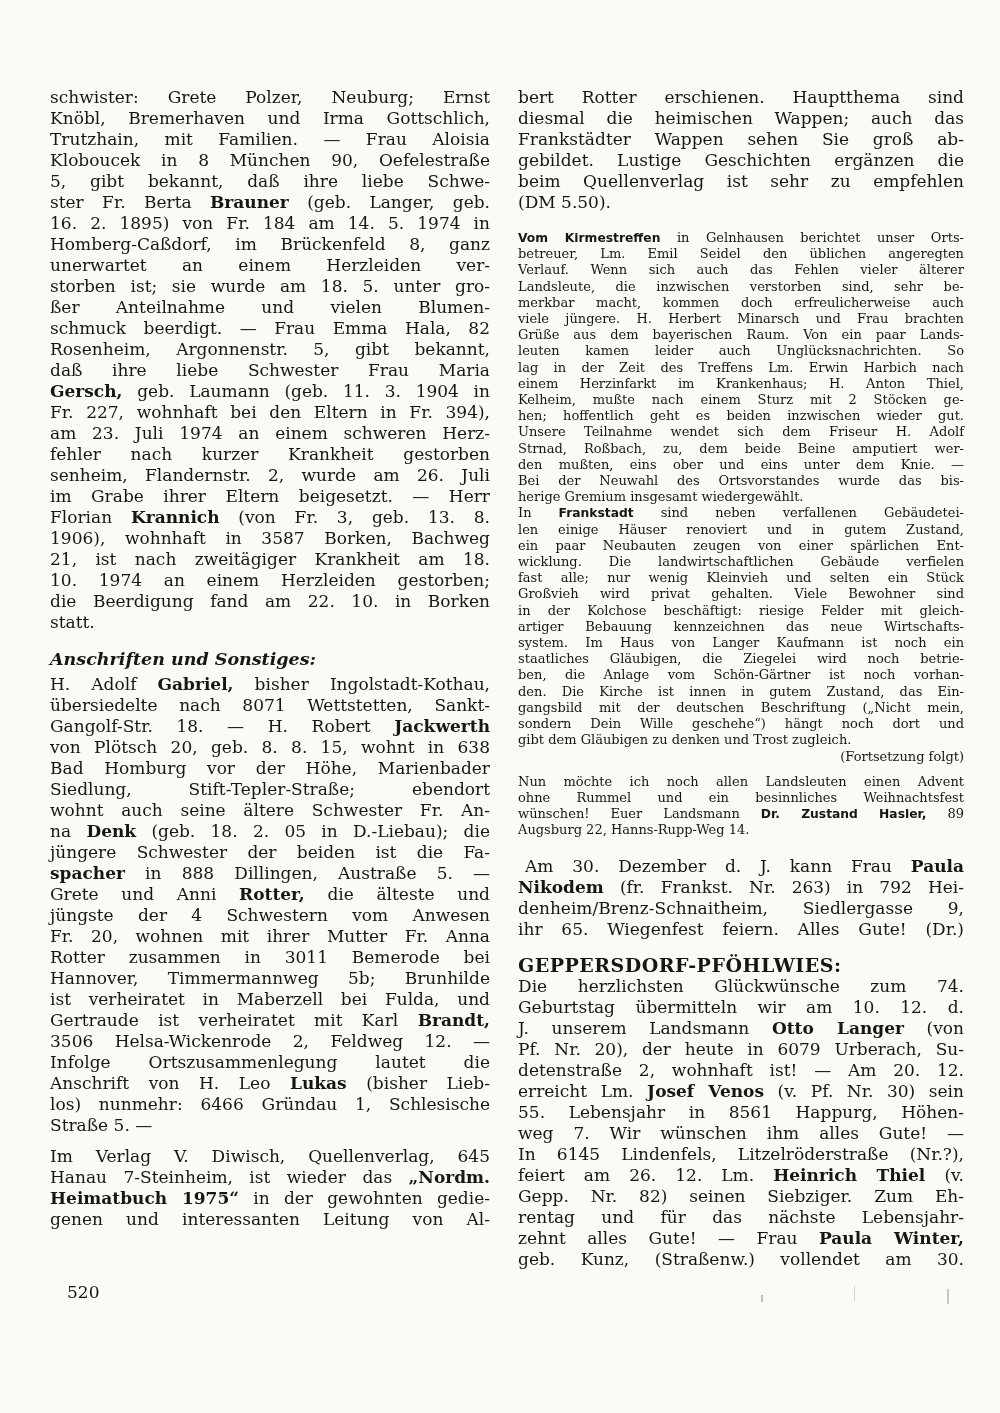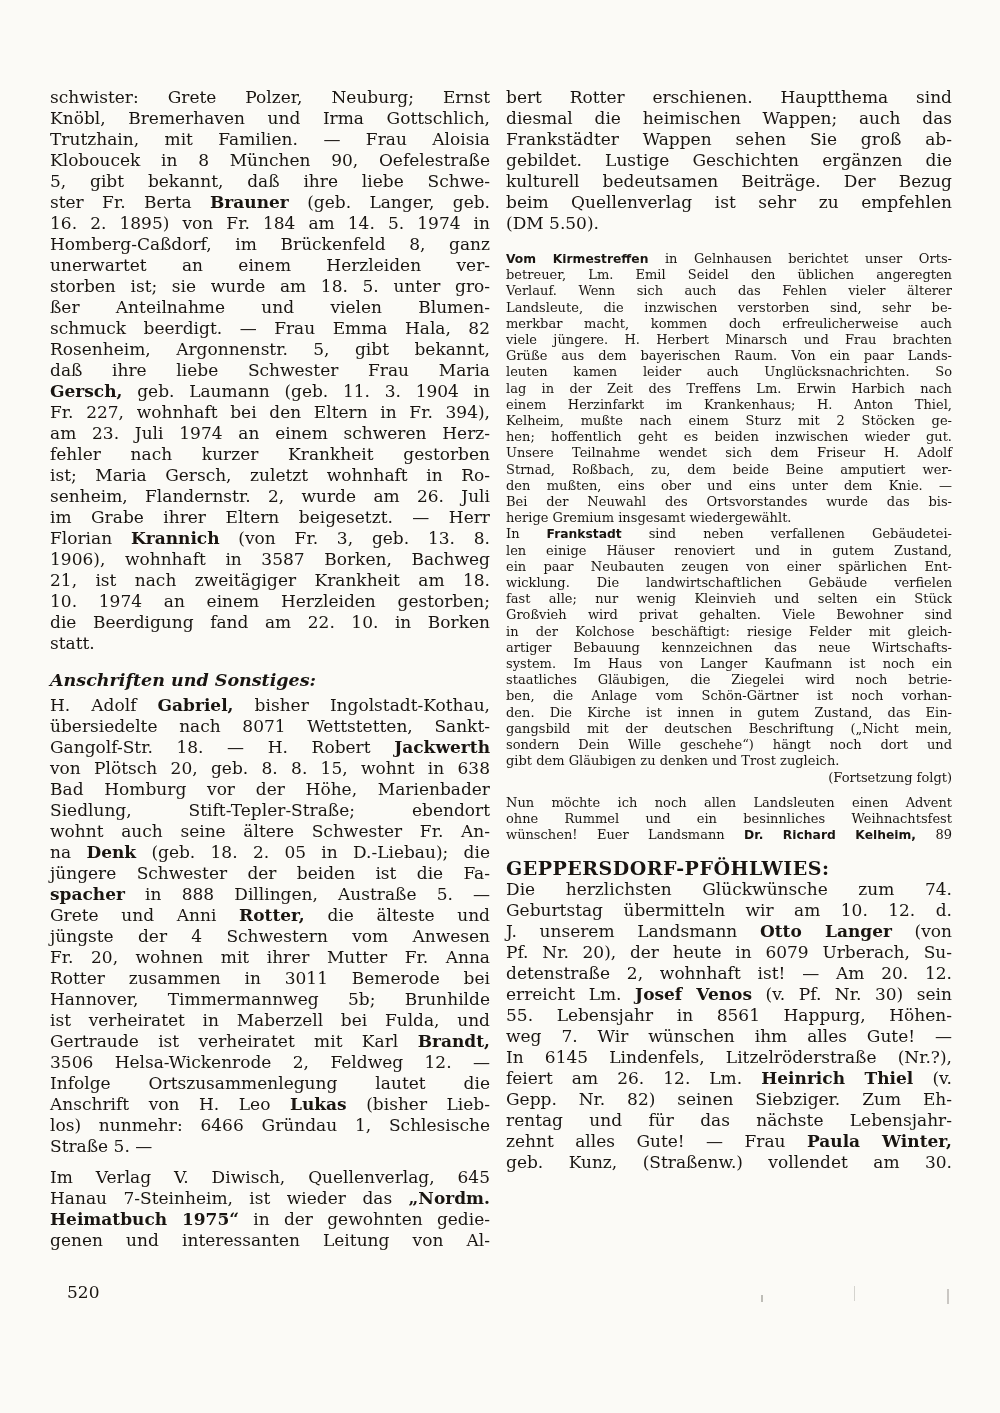--- a/index.html
+++ b/index.html
@@ -7,21 +7,21 @@
     position: relative;
     width: 1000px;
     height: 1413px;
     background: #fbfaf6;
     font-family: "DejaVu Serif", serif;
     color: #191511;
     overflow: hidden;
   }
   .column { position: absolute; top: 87px; }
   .column-left  { left: 50px;  width: 440px; }
-  .column-right { left: 506px; width: 446px; }
+  .column-right { left: 518px; width: 446px; }
 
   .block { margin: 0; }
   .line { text-align: justify; text-align-last: justify; }
   .line.end { text-align-last: left; }
 
   
   .b-p { font-size: 17px; line-height: 21px; }
   .b-p b { font-weight: bold; }
 
   
@@ -76,21 +76,20 @@
         <div class="line">unerwartet an einem Herzleiden ver-</div>
         <div class="line">storben ist; sie wurde am 18. 5. unter gro-</div>
         <div class="line">ßer Anteilnahme und vielen Blumen-</div>
         <div class="line">schmuck beerdigt. — Frau Emma Hala, 82</div>
         <div class="line">Rosenheim, Argonnenstr. 5, gibt bekannt,</div>
         <div class="line">daß ihre liebe Schwester Frau Maria</div>
         <div class="line"><b>Gersch,</b> geb. Laumann (geb. 11. 3. 1904 in</div>
         <div class="line">Fr. 227, wohnhaft bei den Eltern in Fr. 394),</div>
         <div class="line">am 23. Juli 1974 an einem schweren Herz-</div>
         <div class="line">fehler nach kurzer Krankheit gestorben</div>
-        <div class="line">ist; Maria Gersch, zuletzt wohnhaft in Ro-</div>
         <div class="line">senheim, Flandernstr. 2, wurde am 26. Juli</div>
         <div class="line">im Grabe ihrer Eltern beigesetzt. — Herr</div>
         <div class="line">Florian <b>Krannich</b> (von Fr. 3, geb. 13. 8.</div>
         <div class="line">1906), wohnhaft in 3587 Borken, Bachweg</div>
         <div class="line">21, ist nach zweitägiger Krankheit am 18.</div>
         <div class="line">10. 1974 an einem Herzleiden gestorben;</div>
         <div class="line">die Beerdigung fand am 22. 10. in Borken</div>
         <div class="line end">statt.</div>
       </div>
       <div class="block b-h">
@@ -126,21 +125,20 @@
         <div class="line"><b>Heimatbuch 1975“</b> in der gewohnten gedie-</div>
         <div class="line">genen und interessanten Leitung von Al-</div>
       </div>
     </div>
   <div class="column column-right">
       <div class="block b-p">
         <div class="line">bert Rotter erschienen. Hauptthema sind</div>
         <div class="line">diesmal die heimischen Wappen; auch das</div>
         <div class="line">Frankstädter Wappen sehen Sie groß ab-</div>
         <div class="line">gebildet. Lustige Geschichten ergänzen die</div>
-        <div class="line">kulturell bedeutsamen Beiträge. Der Bezug</div>
         <div class="line">beim Quellenverlag ist sehr zu empfehlen</div>
         <div class="line end">(DM 5.50).</div>
       </div>
       <div class="block b-s">
         <div class="line"><b>Vom Kirmestreffen</b> in Gelnhausen berichtet unser Orts-</div>
         <div class="line">betreuer, Lm. Emil Seidel den üblichen angeregten</div>
         <div class="line">Verlauf. Wenn sich auch das Fehlen vieler älterer</div>
         <div class="line">Landsleute, die inzwischen verstorben sind, sehr be-</div>
         <div class="line">merkbar macht, kommen doch erfreulicherweise auch</div>
         <div class="line">viele jüngere. H. Herbert Minarsch und Frau brachten</div>
@@ -172,21 +170,28 @@
         <div class="line">gangsbild mit der deutschen Beschriftung („Nicht mein,</div>
         <div class="line">sondern Dein Wille geschehe“) hängt noch dort und</div>
         <div class="line end">gibt dem Gläubigen zu denken und Trost zugleich.</div>
       </div>
       <div class="block b-sr">
         <div class="line">(Fortsetzung folgt)</div>
       </div>
       <div class="block b-s">
         <div class="line">Nun möchte ich noch allen Landsleuten einen Advent</div>
         <div class="line">ohne Rummel und ein besinnliches Weihnachtsfest</div>
-        <div class="line">wünschen! Euer Landsmann <b>Dr. Richard Kelheim,</b> 89</div>
+        <div class="line">wünschen! Euer Landsmann <b>Dr. Zustand Hasler,</b> 89</div>
+        <div class="line end">Augsburg 22, Hanns-Rupp-Weg 14.</div>
+      </div>
+      <div class="block b-p ind">
+        <div class="line">Am 30. Dezember d. J. kann Frau <b>Paula</b></div>
+        <div class="line"><b>Nikodem</b> (fr. Frankst. Nr. 263) in 792 Hei-</div>
+        <div class="line">denheim/Brenz-Schnaitheim, Siedlergasse 9,</div>
+        <div class="line">ihr 65. Wiegenfest feiern. Alles Gute! (Dr.)</div>
       </div>
       <div class="block b-h2">
         <div class="line end"><b>GEPPERSDORF-PFÖHLWIES:</b></div>
       </div>
       <div class="block b-p">
         <div class="line">Die herzlichsten Glückwünsche zum 74.</div>
         <div class="line">Geburtstag übermitteln wir am 10. 12. d.</div>
         <div class="line">J. unserem Landsmann <b>Otto Langer</b> (von</div>
         <div class="line">Pf. Nr. 20), der heute in 6079 Urberach, Su-</div>
         <div class="line">detenstraße 2, wohnhaft ist! — Am 20. 12.</div>

